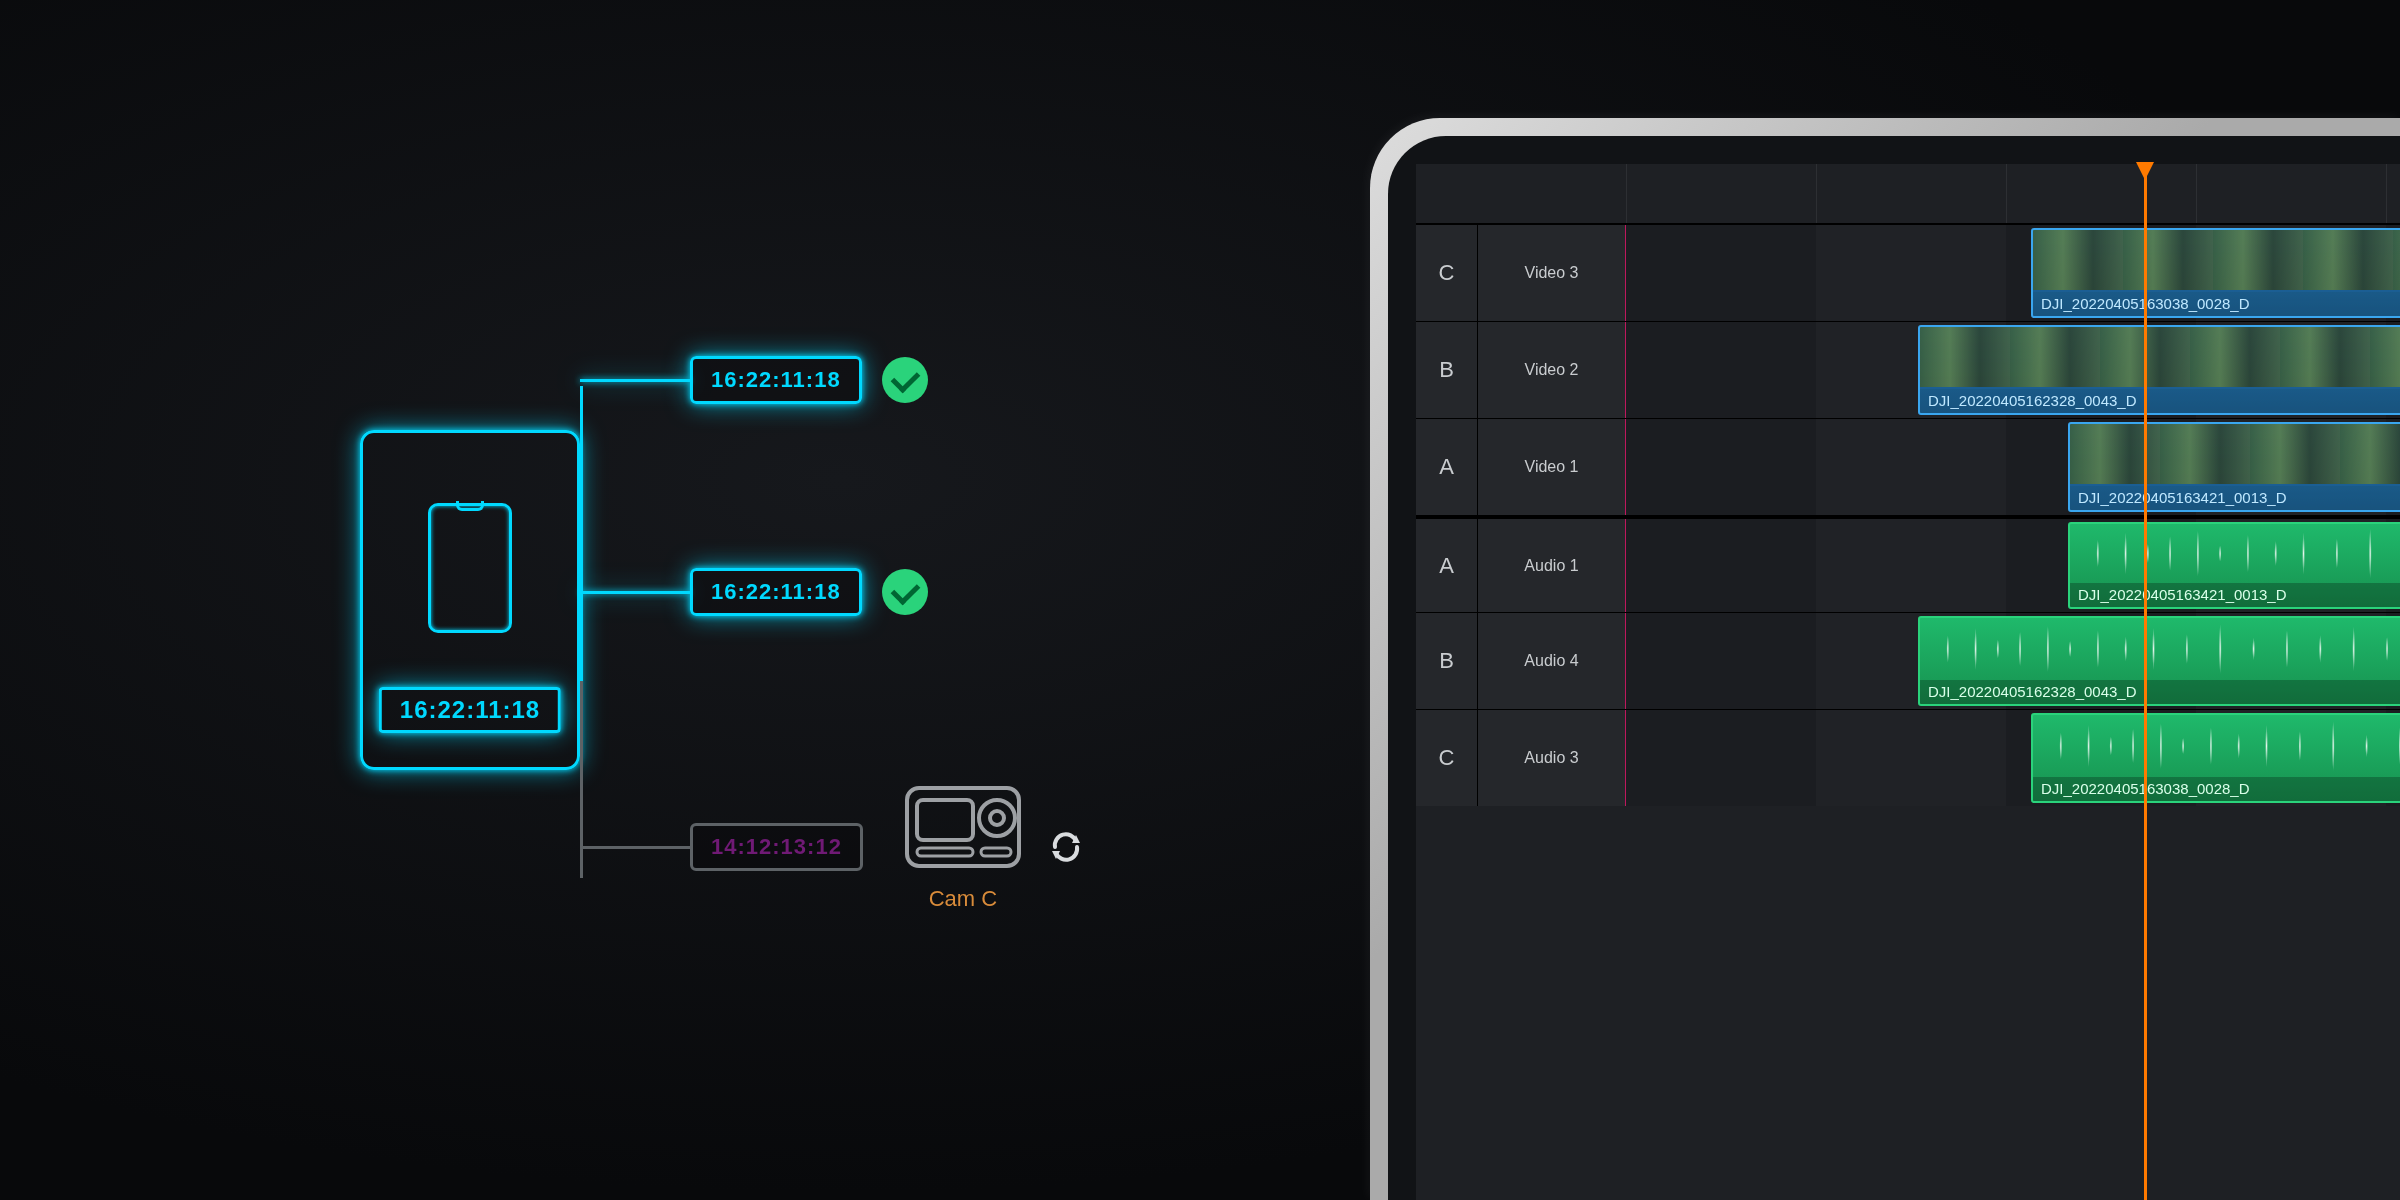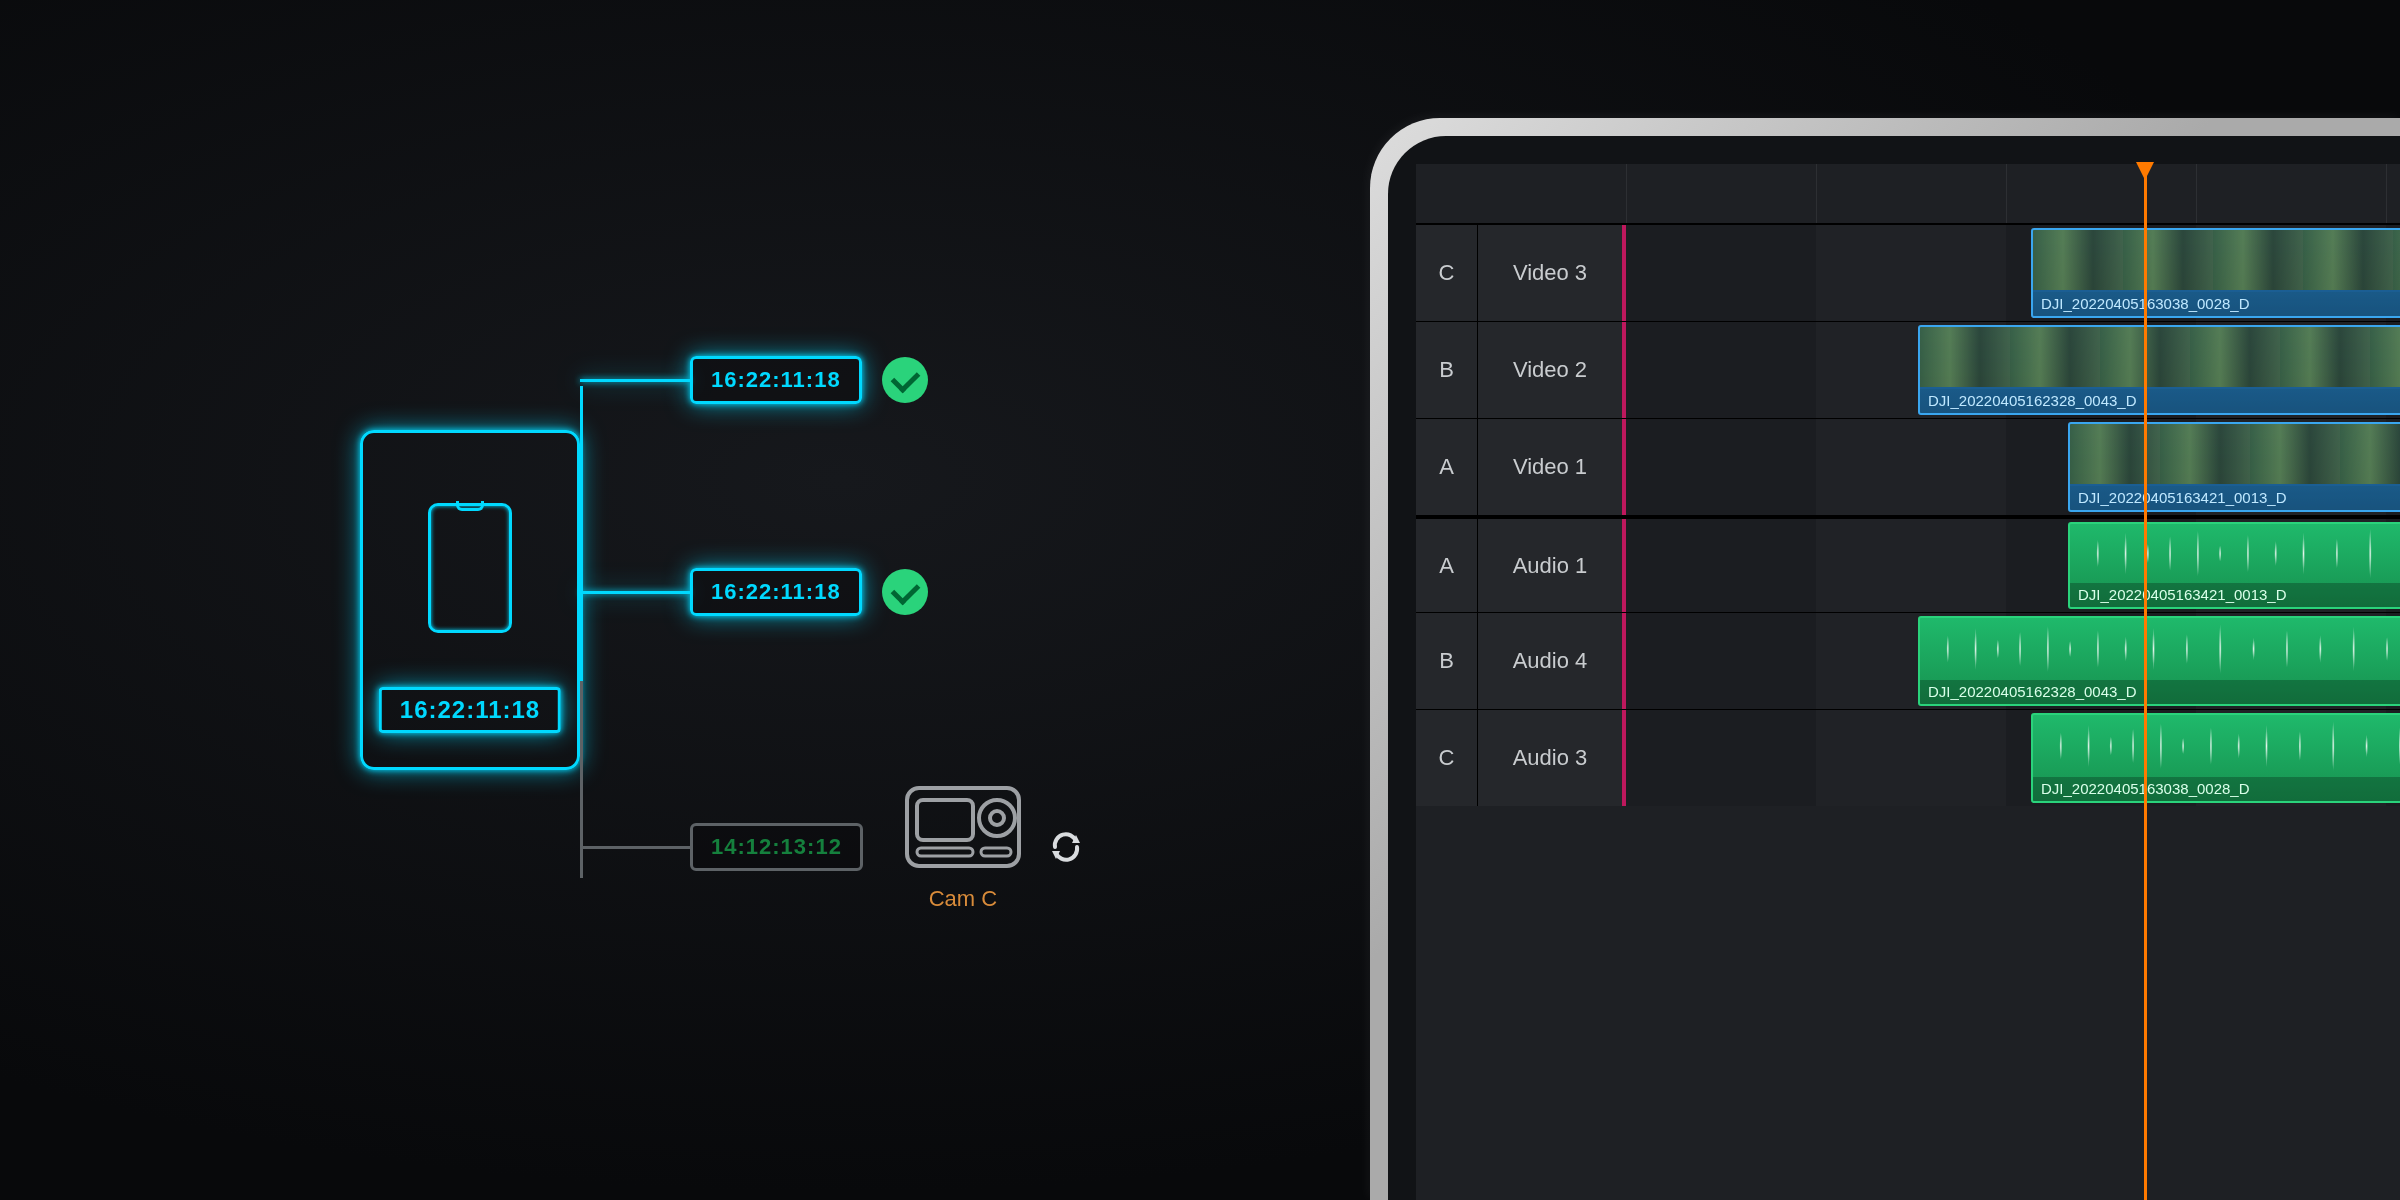--- a/index.html
+++ b/index.html
@@ -40,21 +40,21 @@
 
   .branch{position:absolute;left:580px;display:flex;align-items:center;}
   .branch .conn{position:absolute;left:0;width:110px;border-top:3px solid var(--cyan);}
   .branch.synced .conn, .branch.synced .tc-box{box-shadow:var(--cyan-glow);}
   .tc-box{
     margin-left:110px;
     border:3px solid var(--cyan);border-radius:6px;padding:8px 18px;
     color:var(--cyan);font-size:22px;font-weight:bold;letter-spacing:1px;
     background:rgba(0,0,0,.2);
   }
-  .branch.pending .tc-box{border-color:#5d6266;color:#15803d;box-shadow:none;}
+  .branch.pending .tc-box{border-color:#5d6266;color:#701a75;box-shadow:none;}
   .branch.pending .conn{border-color:#5d6266;}
   .cam{margin-left:40px;position:relative;}
   .cam svg{display:block;}
   .cam-label{color:var(--orange);text-align:center;margin-top:14px;font-size:22px;}
   .status{margin-left:20px;width:46px;height:46px;border-radius:50%;}
   .status.ok{background:var(--green2);}
   .status.ok::after{content:"";position:absolute;width:20px;height:12px;border-left:5px solid #063;border-bottom:5px solid #063;transform:rotate(-45deg);margin:13px 0 0 11px;}
   .status.sync{position:relative;}
   .status.sync svg{position:absolute;inset:0;}
 
@@ -79,21 +79,21 @@
   .editor{width:100%;height:100%;background:var(--panel);display:flex;flex-direction:column;}
   .timeline-ruler{position:relative;height:60px;border-bottom:1px solid #000;}
   .timeline-ruler .grid{position:absolute;left:210px;right:0;top:0;bottom:0;}
   .timeline-ruler .tick{position:absolute;top:0;width:1px;height:100%;background:#2d2f33;}
   .playhead{position:absolute;top:0;width:3px;height:1200px;background:#ff7a00;z-index:30;}
   .playhead::before{content:"";position:absolute;top:-2px;left:-8px;border-left:9px solid transparent;border-right:9px solid transparent;border-top:18px solid #ff7a00;}
 
   .tracks{position:relative;}
   .track{display:flex;height:97px;border-top:1px solid #000;}
   .track .col-letter{width:62px;display:flex;align-items:center;justify-content:center;background:var(--panel2);border-right:1px solid #000;color:var(--text);font-size:22px;}
-  .track .col-name{width:148px;display:flex;align-items:center;justify-content:center;background:var(--panel2);border-right:4px solid #be185d;color:var(--text);font-size:22px;text-align:right;}
+  .track .col-name{width:148px;display:flex;align-items:center;justify-content:center;background:var(--panel2);border-right:1px solid #be185d;color:var(--text);font-size:16px;text-align:right;}
   .track .lane{flex:1;position:relative;background:repeating-linear-gradient(90deg,#1b1d21 0,#1b1d21 190px,#202226 190px,#202226 380px);}
   .track.audio-group-top{border-top:4px solid #000;}
 
   .clip{position:absolute;top:3px;bottom:3px;border-radius:3px;overflow:hidden;display:flex;flex-direction:column;justify-content:flex-end;}
   .clip.video{background:linear-gradient(#2a8fd8,#206fa8);border:2px solid #3aa6ef;}
   .clip.video .thumb{flex:1;background:repeating-linear-gradient(90deg,#3a5830 0,#5c7a40 30px,#2c3b22 60px,#455c35 90px);opacity:.85;border-bottom:2px solid #1a5a8e;}
   .clip.audio{background:linear-gradient(#1fb96b,#17914f);border:2px solid #2ad37b;}
   .clip.audio .wave{flex:1;background:
     radial-gradient(ellipse 2px 20px at 5% 50%,#fff 0,#fff0 70%),
     radial-gradient(ellipse 2px 30px at 10% 50%,#fff 0,#fff0 70%),

